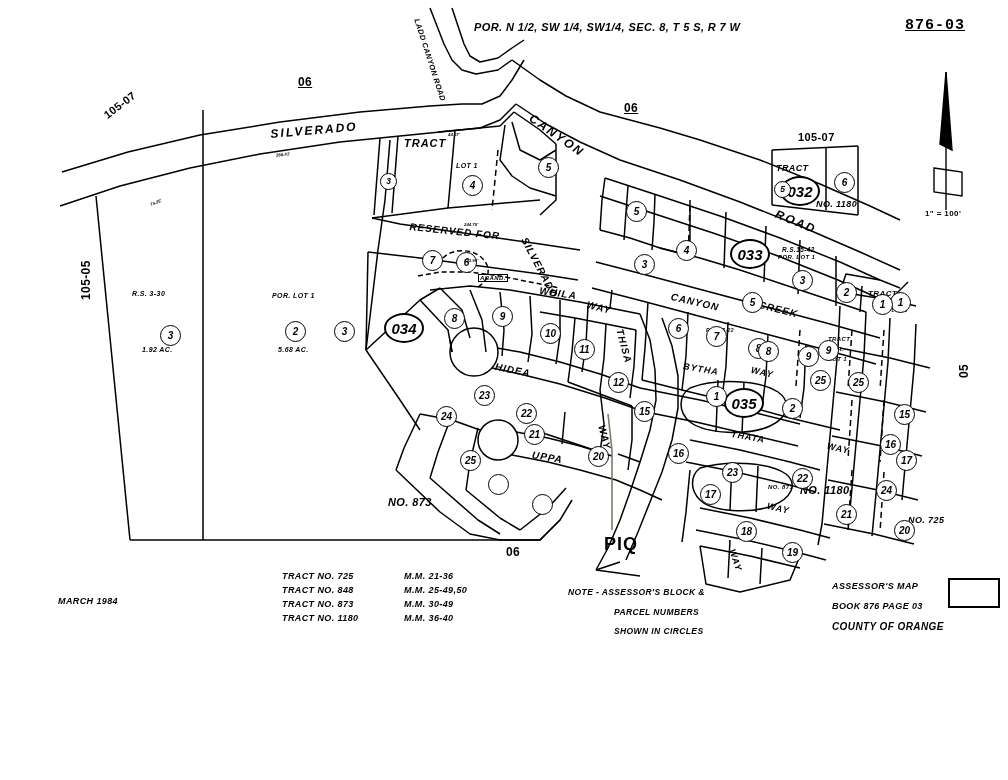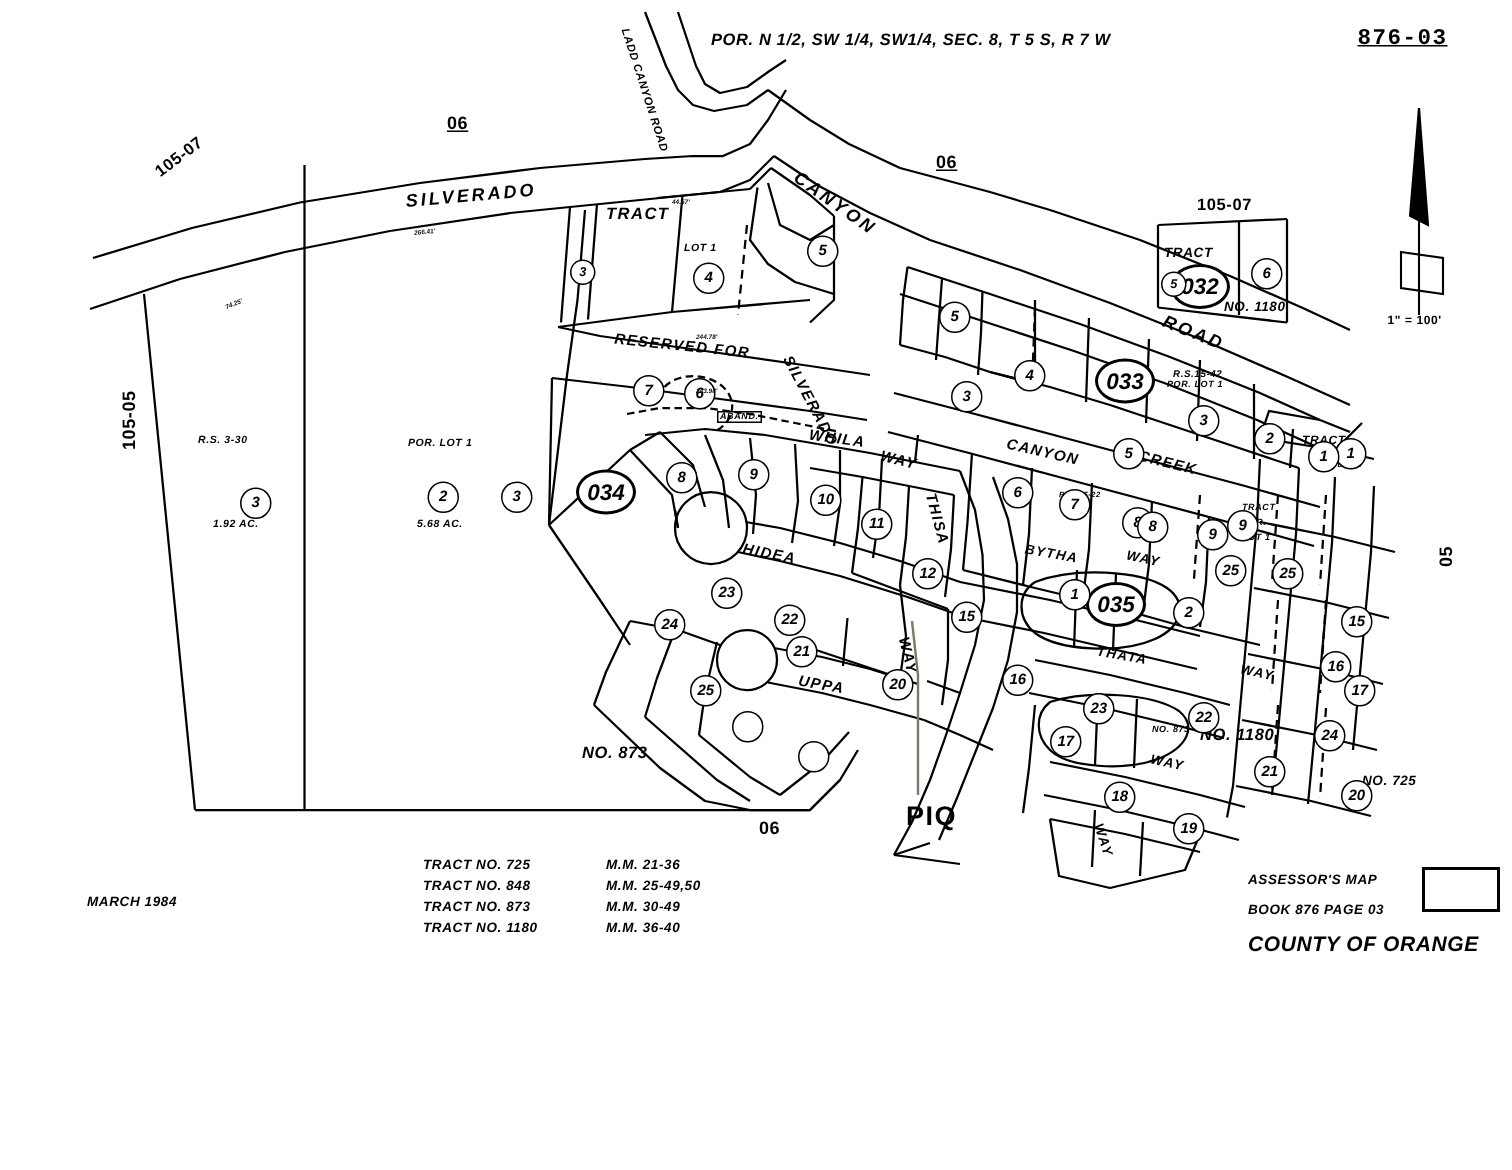--- a/index.html
+++ b/index.html
@@ -353,25 +353,30 @@
     <div style="position:relative;height:14px;">
       <span class="t" style="left:0;top:0;font-size:9px;">TRACT NO. 873</span>
       <span class="t" style="left:122px;top:0;font-size:9px;">M.M. 30-49</span>
     </div>
     <div style="position:relative;height:14px;">
       <span class="t" style="left:0;top:0;font-size:9px;">TRACT NO. 1180</span>
       <span class="t" style="left:122px;top:0;font-size:9px;">M.M. 36-40</span>
     </div>
   </div>
 
+  <div style="position:absolute;left:568px;top:588px;">
+    <div class="t" style="position:relative;left:0;top:0;font-size:8.5px;">NOTE - ASSESSOR'S BLOCK &amp;</div>
+    <div class="t" style="position:relative;left:46px;top:11px;font-size:8.5px;">PARCEL NUMBERS</div>
+    <div class="t" style="position:relative;left:46px;top:22px;font-size:8.5px;">SHOWN IN CIRCLES</div>
+  </div>
 
   <div style="position:absolute;left:832px;top:582px;">
     <div class="t" style="position:relative;left:0;top:0;font-size:9px;">ASSESSOR'S MAP</div>
     <div class="t" style="position:relative;left:0;top:11px;font-size:9px;">BOOK 876 PAGE 03</div>
-    <div class="t" style="position:relative;left:0;top:22px;font-size:14px;text-align:center;">COUNTY OF ORANGE</div>
+    <div class="t" style="position:relative;left:0;top:22px;font-size:10px;text-align:center;">COUNTY OF ORANGE</div>
   </div>
 
   <div class="legendbox" style="left:948px;top:578px;width:48px;height:26px;"></div>
 
   <div class="dim" style="left:276px;top:152px;transform:rotate(-6deg);">266.41'</div>
   <div class="dim" style="left:448px;top:132px;">44.57'</div>
   <div class="dim" style="left:464px;top:222px;">244.78'</div>
   <div class="dim" style="left:464px;top:258px;">243.98'</div>
   <div class="dim" style="left:150px;top:200px;transform:rotate(-22deg);">74.25'</div>
 

